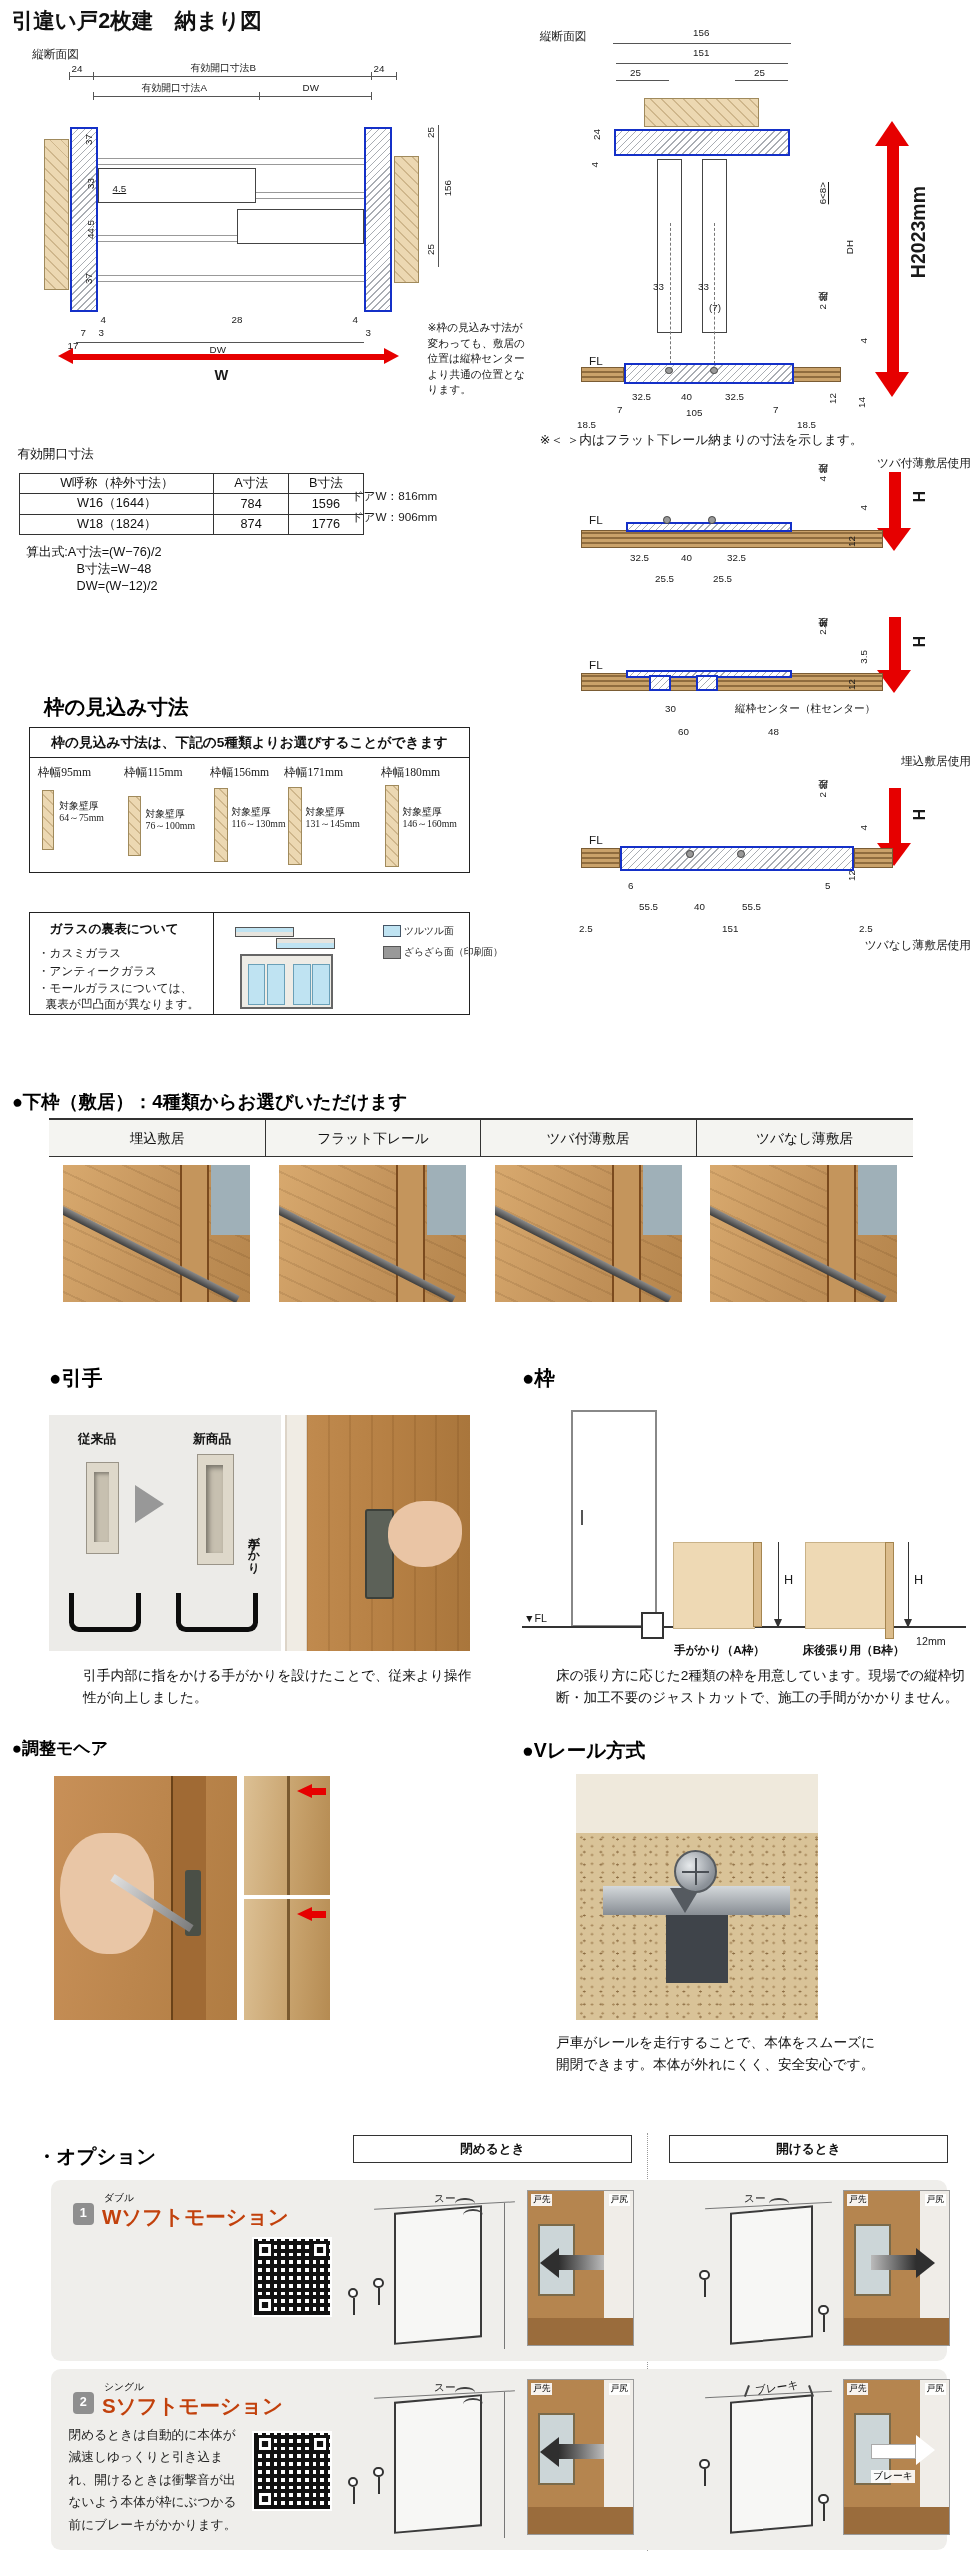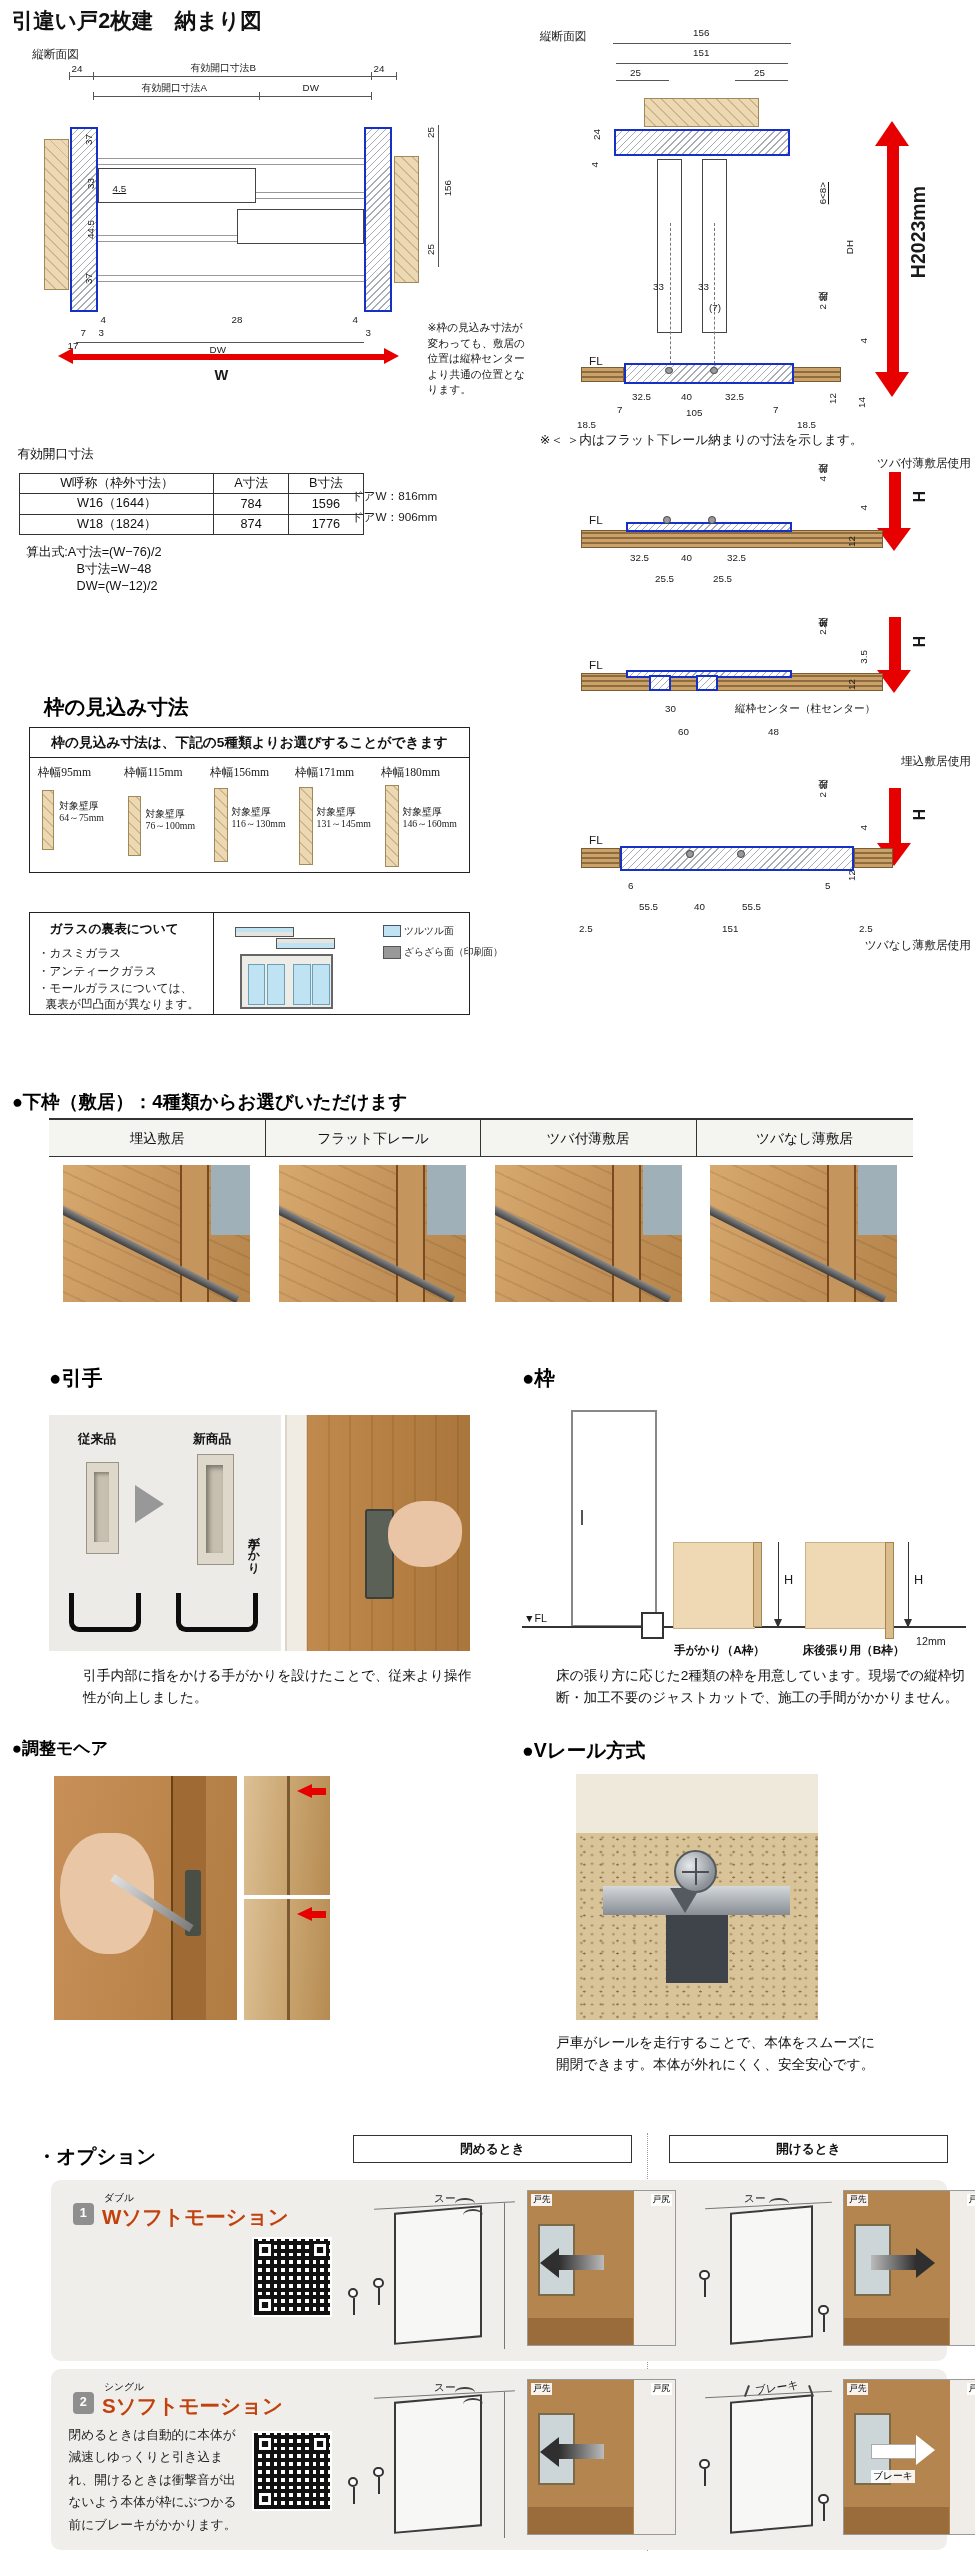--- a/index.html
+++ b/index.html
@@ -40,21 +40,21 @@
       background:repeating-linear-gradient(0deg,#111 0 3.9px,transparent 3.9px 7.8px),
                  repeating-linear-gradient(90deg,#111 0 3.9px,#fff 3.9px 7.8px);}
   .qf{position:absolute;width:17.6px;height:17.6px;border:3.9px solid #111;background:#111;
       box-shadow:inset 0 0 0 2.9px #fff;box-sizing:border-box;}
   .opt-panel{position:absolute;width:896px;height:181px;background:#efeeeb;border-radius:9.8px;}
   .badge{position:absolute;width:21.5px;height:21.5px;background:#8f8f8f;border-radius:3.9px;
       color:#fff;font-weight:bold;font-size:12.7px;text-align:center;line-height:21.5px;}
   .opt-name{position:absolute;font-size:20.5px;font-weight:bold;color:#c2410c;}
   .opt-desc{position:absolute;font-size:12.7px;line-height:24.4px;color:#222;}
   .opt-photo{position:absolute;width:105px;height:154px;border:1px solid #999;overflow:hidden;
-      background:linear-gradient(90deg,#b5854f 0 72%,#f0ede8 72% 100%);padding-left:42px;}
+      background:linear-gradient(90deg,#b5854f 0 72%,#f0ede8 72% 100%);}
   .chip{position:absolute;font-size:8.8px;background:rgba(255,255,255,.9);padding:0 2px;color:#000;}
   .skdoor{position:absolute;background:#f7f7f5;border:2px solid #3a3a3a;transform:skewY(-5deg);box-sizing:border-box;}
   .arc{position:absolute;width:19.5px;height:9.8px;border-top:2px solid #444;border-radius:50%;}
   .person{position:absolute;}
   .phead{position:absolute;left:0;top:0;width:10.7px;height:10.7px;border:2px solid #333;border-radius:50%;background:#fff;box-sizing:border-box;}
   .pbody{position:absolute;left:4.9px;top:10.7px;width:2px;height:16.6px;background:#333;}
   .hbox{position:absolute;width:277px;height:26px;border:1px solid #333;background:#fff;
       text-align:center;line-height:26px;font-weight:bold;font-size:12.7px;}
 </style>
 </head>
@@ -286,21 +286,21 @@
       <div class="wd" style="left:3.9px;top:31px;width:12.7px;height:60px;"></div>
       <div class="dim serif" style="left:21.5px;top:43px;">対象壁厚</div>
       <div class="dim serif" style="left:21.5px;top:55px;">76～100mm</div>
     </div>
     <div class="abs" style="left:180px;top:37px;width:84px;height:102px;">
       <div class="dim dim12 serif" style="left:0;top:0;">枠幅156mm</div>
       <div class="wd" style="left:3.9px;top:23.4px;width:13.7px;height:74px;"></div>
       <div class="dim serif" style="left:21.5px;top:41px;">対象壁厚</div>
       <div class="dim serif" style="left:21.5px;top:53px;">116～130mm</div>
     </div>
-    <div class="abs" style="left:265px;top:37px;width:84px;height:102px;">
+    <div class="abs" style="left:254px;top:37px;width:84px;height:102px;">
       <div class="dim dim12 serif" style="left:0;top:0;">枠幅171mm</div>
       <div class="wd" style="left:3.9px;top:21.5px;width:13.7px;height:78px;"></div>
       <div class="dim serif" style="left:21.5px;top:41px;">対象壁厚</div>
       <div class="dim serif" style="left:21.5px;top:53px;">131～145mm</div>
     </div>
     <div class="abs" style="left:351px;top:37px;width:84px;height:102px;">
       <div class="dim dim12 serif" style="left:0;top:0;">枠幅180mm</div>
       <div class="wd" style="left:3.9px;top:19.5px;width:13.7px;height:82px;"></div>
       <div class="dim serif" style="left:21.5px;top:41px;">対象壁厚</div>
       <div class="dim serif" style="left:21.5px;top:53px;">146～160mm</div>

